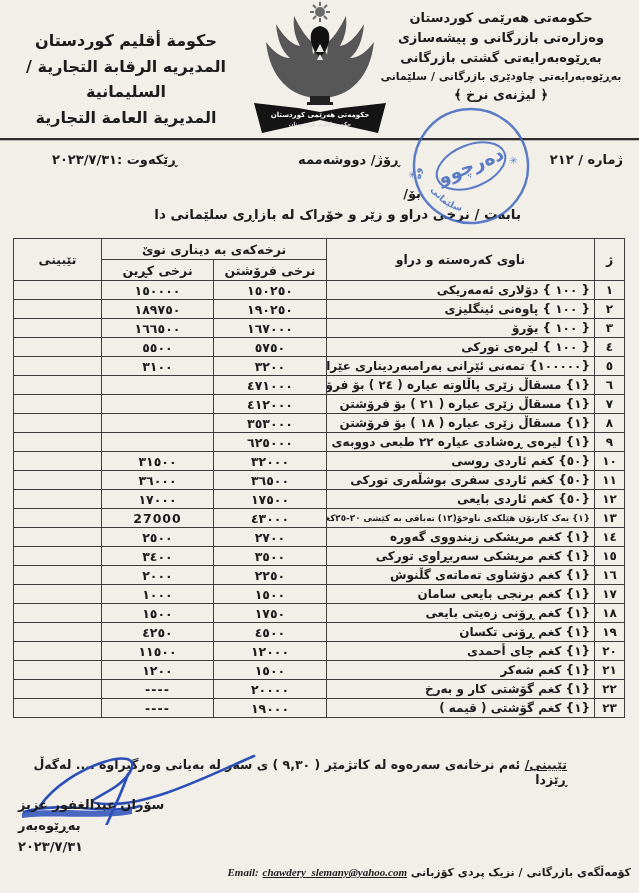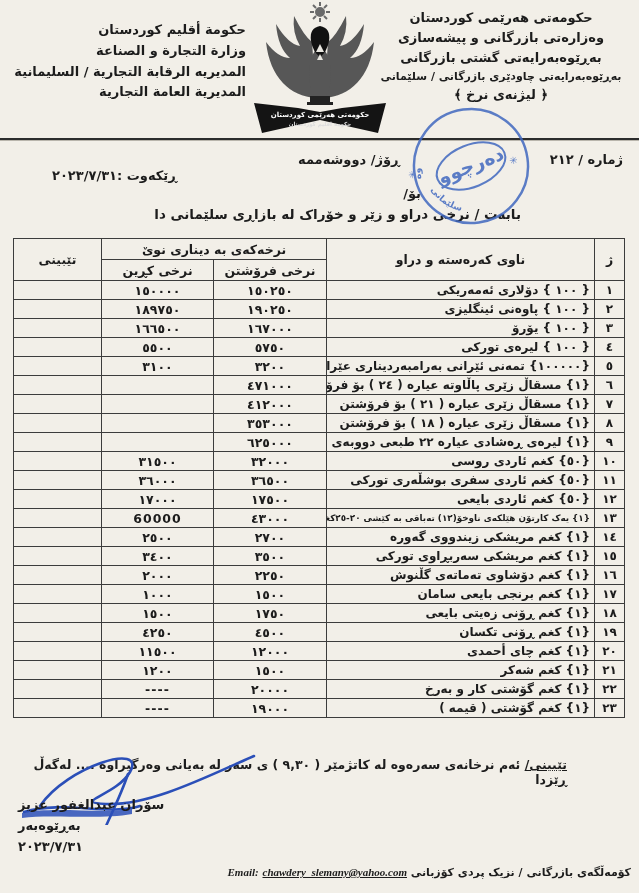--- a/index.html
+++ b/index.html
@@ -6,27 +6,27 @@
   html,body { background:#8a8a8a; }
   .page {
     position:relative; width:639px; height:893px; margin:0 auto;
     background:#f2efe8; overflow:hidden; color:#1c1c1c;
     font-family:"DejaVu Sans", sans-serif; font-weight:700;
   }
   
   .hdr-right { position:absolute; top:8px; right:8px; width:260px; text-align:center; font-size:13px; line-height:1.55; }
   .hdr-right .l4 { font-size:11px; }
   .hdr-right .l5 { font-size:13px; }
-  .hdr-left  { position:absolute; top:20px; left:6px; width:240px; font-size:13px; line-height:1.6; }
+  .hdr-left  { position:absolute; top:28px; left:6px; width:240px; text-align:center; font-size:16px; line-height:1.6; }
   .emblem { position:absolute; top:2px; left:246px; width:148px; height:134px; }
   .rule { position:absolute; top:138px; left:0; width:639px; height:3px; background:#2c2c2c; border-bottom:1px solid #b9b5ac; }
   
   .meta-num  { position:absolute; top:152px; right:16px; font-size:13px; }
   .meta-day  { position:absolute; top:152px; left:298px; font-size:13px; }
-  .meta-date { position:absolute; top:152px; left:52px; font-size:13px;margin-top:16px; }
+  .meta-date { position:absolute; top:152px; left:52px; font-size:13px; }
   .to-line   { position:absolute; top:186px; right:218px; font-size:13px; }
   .subject   { position:absolute; top:206px; right:118px; font-size:13.5px; }
   
   .stamp { position:absolute; top:100px; left:406px; width:130px; height:132px; opacity:.85; transform:rotate(-8deg); }
   
   .tbl-wrap { position:absolute; top:238px; right:14px; width:611px; }
   table { width:611px; border-collapse:collapse; table-layout:fixed; direction:rtl; }
   col.c-no{width:30px} col.c-name{width:268px} col.c-sell{width:113px} col.c-buy{width:112px} col.c-note{width:88px}
   th,td { border:1px solid #3c3c3c; font-size:12px; padding:0 4px; height:19px; overflow:hidden; white-space:nowrap; }
   thead th { text-align:center; font-size:12.5px; height:21px; }
@@ -52,21 +52,20 @@
   <div class="hdr-right">
     <div>حکومەتی هەرێمی کوردستان</div>
     <div>وەزارەتی بازرگانی و پیشەسازی</div>
     <div>بەڕێوەبەرایەتی گشتی بازرگانی</div>
     <div class="l4">بەڕێوەبەرایەتی چاودێری بازرگانی / سلێمانی</div>
     <div class="l5">﴿  لیژنەی نرخ  ﴾</div>
   </div>
 
   <div class="hdr-left" dir="rtl">
     <div>حكومة أقليم كوردستان</div>
-    <div>وزارة التجارة و الصناعة</div>
     <div>المديريه الرقابة التجارية / السليمانية</div>
     <div>المديرية العامة التجارية</div>
   </div>
 
   <div class="emblem">
     <svg viewBox="0 0 148 134" width="148" height="134">
 
       <g fill="#6a6a6a">
         <circle cx="74" cy="10" r="5"></circle>
         <g stroke="#6a6a6a" stroke-width="2">
@@ -231,21 +230,21 @@
       <td class="no">١٢</td>
       <td class="name">{٥٠} کغم ئاردی بایعی</td>
       <td class="num">١٧٥٠٠</td>
       <td class="num">١٧٠٠٠</td>
       <td class="note"></td>
     </tr>
           <tr>
       <td class="no">١٣</td>
       <td class="name small">{١} یەک کارتۆن هێلکەی ناوخۆ(١٢) تەباقی بە کێشی ٢٠-٢٥کغم</td>
       <td class="num">٤٣٠٠٠</td>
-      <td class="num">60000</td>
+      <td class="num">27000</td>
       <td class="note"></td>
     </tr>
           <tr>
       <td class="no">١٤</td>
       <td class="name">{١} کغم مریشکی زیندووی گەورە</td>
       <td class="num">٢٧٠٠</td>
       <td class="num">٢٥٠٠</td>
       <td class="note"></td>
     </tr>
           <tr>

